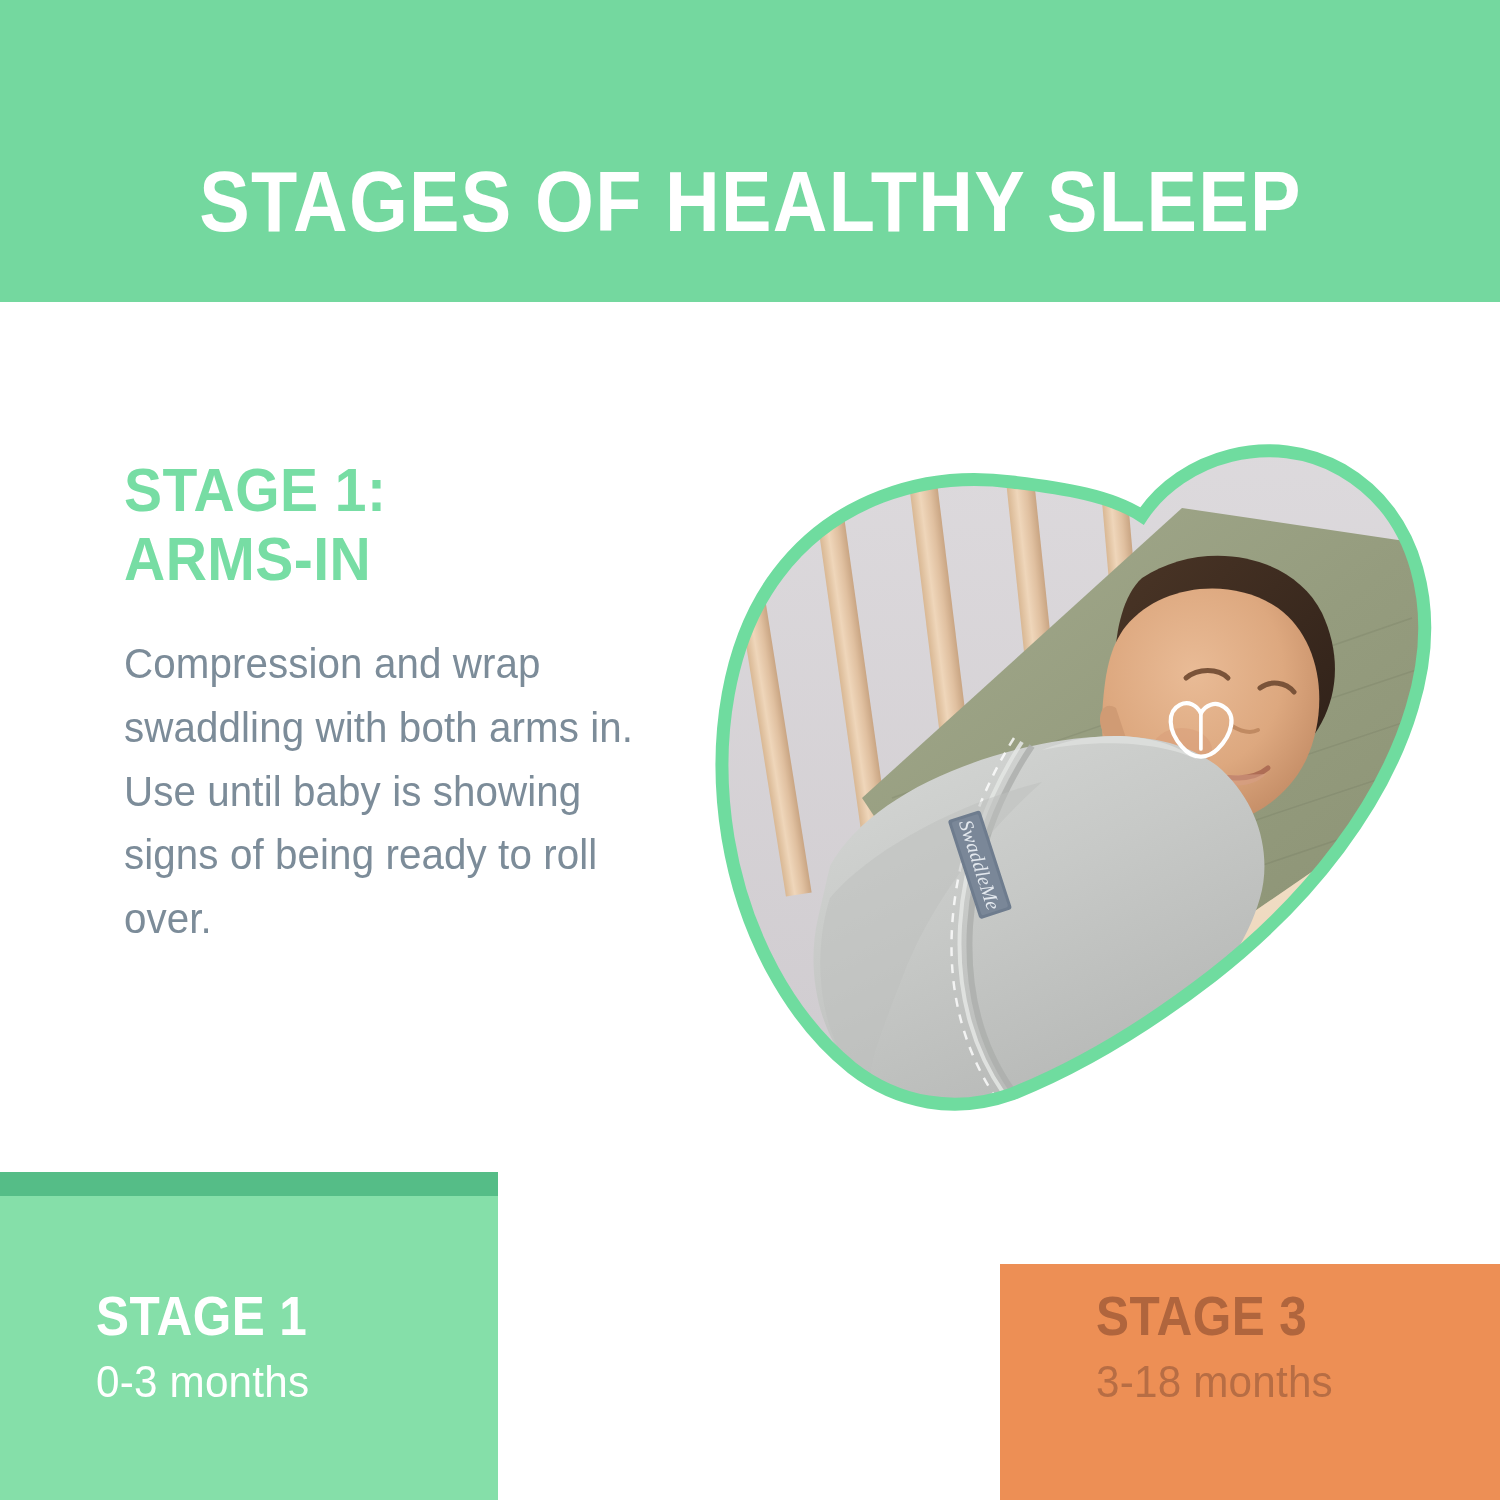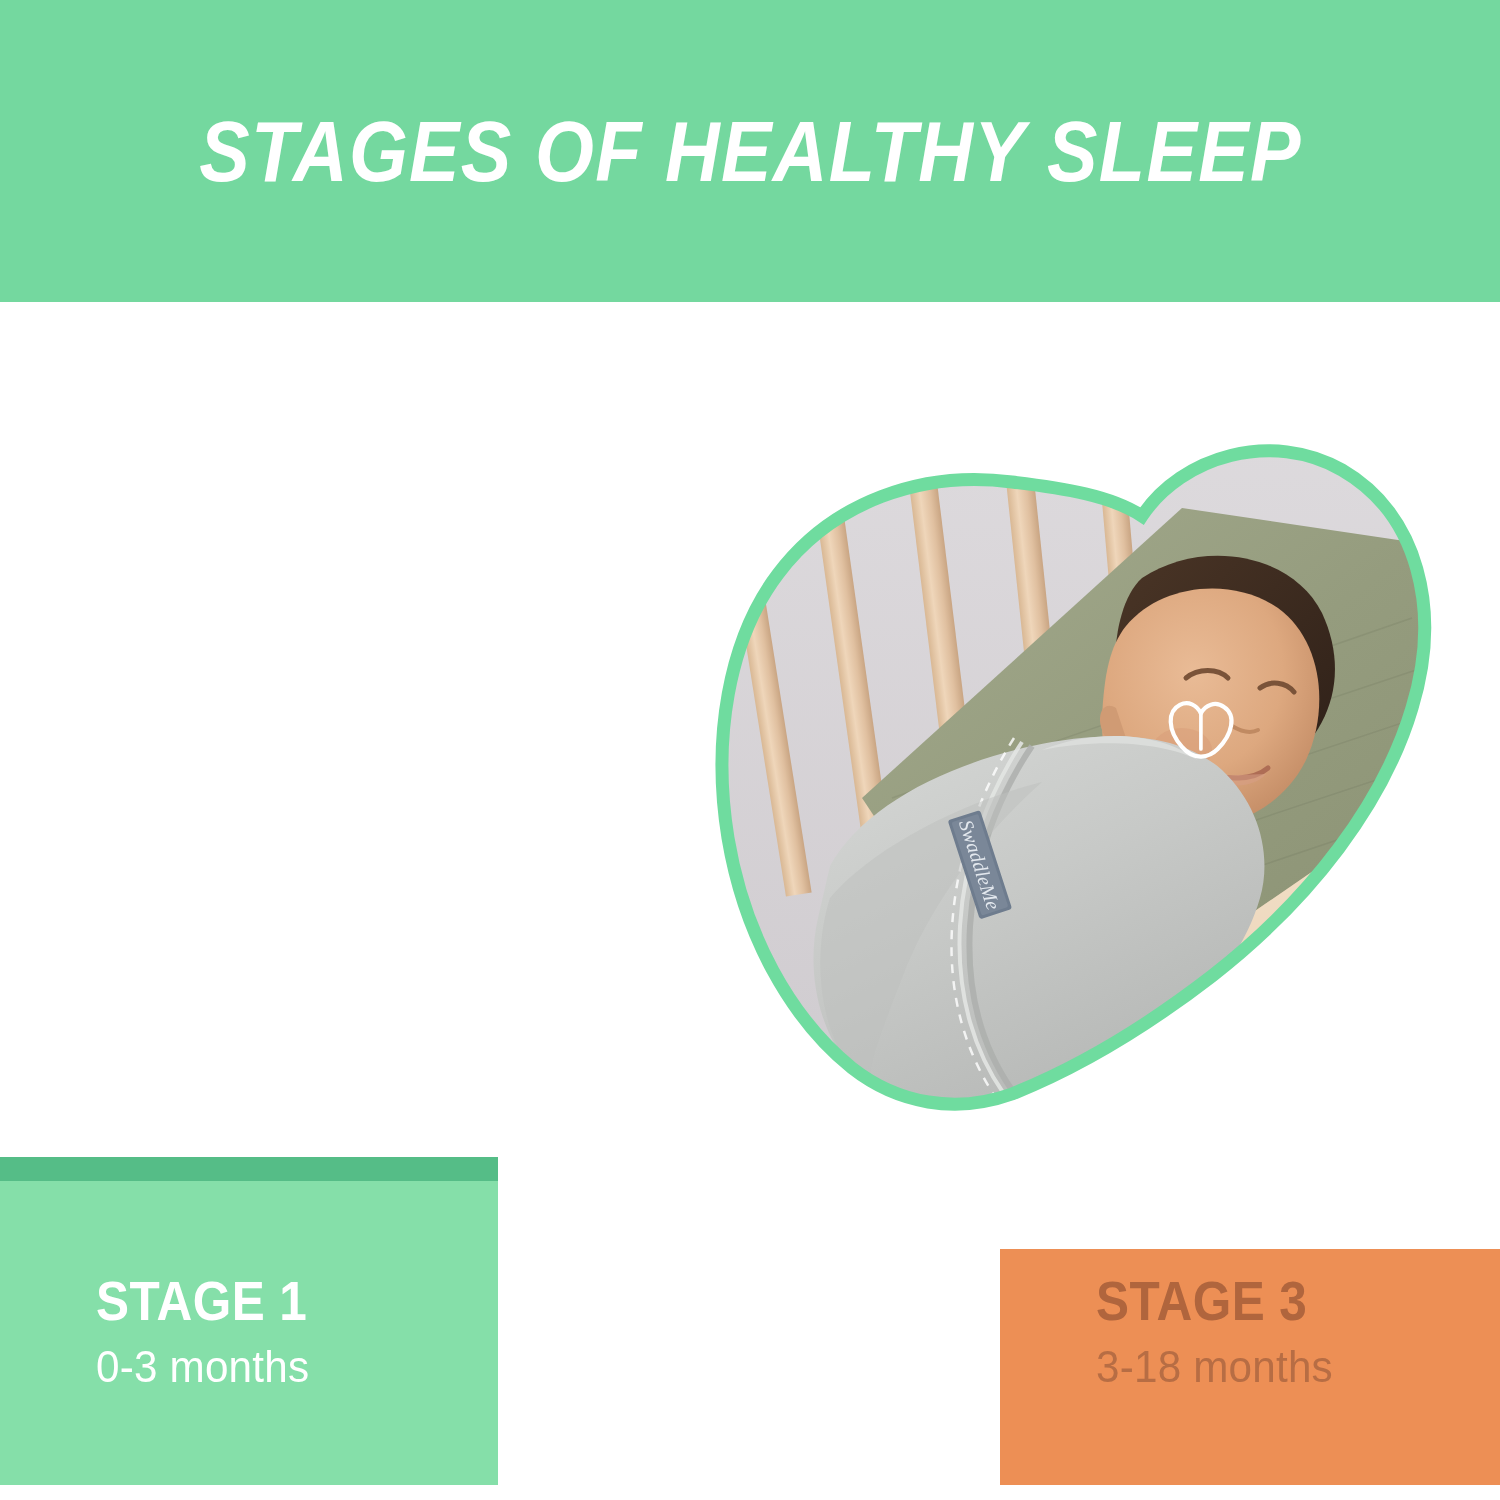--- a/index.html
+++ b/index.html
@@ -23,23 +23,22 @@
 
   
   .header-banner {
     position: absolute;
     left: 0;
     top: 0;
     width: 1500px;
     height: 302px;
     background: #74D89F;
     display: flex;
-    align-items: center;
+    align-items: flex-end;
     justify-content: center;
-    font-style: italic;
   }
   .header-title {
     color: #ffffff;
     font-family: "Liberation Sans", sans-serif;
     font-weight: 700;
     font-size: 86px;
     letter-spacing: 1.5px;
     text-transform: uppercase;
     transform: scaleX(0.88);
     transform-origin: center center;
@@ -98,21 +97,21 @@
   
   .stage-bars {
     position: absolute;
     left: 0;
     bottom: 0;
     width: 1500px;
     height: 330px;
   }
   .bar {
     position: absolute;
-    bottom: 15px;
+    bottom: 0;
     padding: 4px;
     box-sizing: border-box;
   }
   .bar-tab {
     position: absolute;
     top: 0;
     left: 0;
     width: 100%;
     height: 24px;
     background: #55BD87;
@@ -178,20 +177,27 @@
 </style>
 </head>
 <body>
 
 <div class="page">
 
   <div class="header-banner">
     <h1 class="header-title">STAGES OF HEALTHY SLEEP</h1>
   </div>
 
+  <div class="left-col">
+    <h2 class="stage-heading">
+      <span class="line">STAGE 1:</span>
+      <span class="line">ARMS-IN</span>
+    </h2>
+    <p class="stage-body">Compression and wrap swaddling with both arms in. Use until baby is showing signs of being ready to roll over.</p>
+  </div>
 
   <div class="heart-wrap">
     <svg viewBox="0 0 740 740" xmlns="http://www.w3.org/2000/svg" aria-hidden="true">
       <defs>
 
         <path id="heartPath" d="M 430 138
                  C 470 78, 560 52, 630 92
                  C 706 136, 730 232, 700 330
                  C 672 424, 600 520, 500 598
                  C 430 652, 360 692, 300 716

